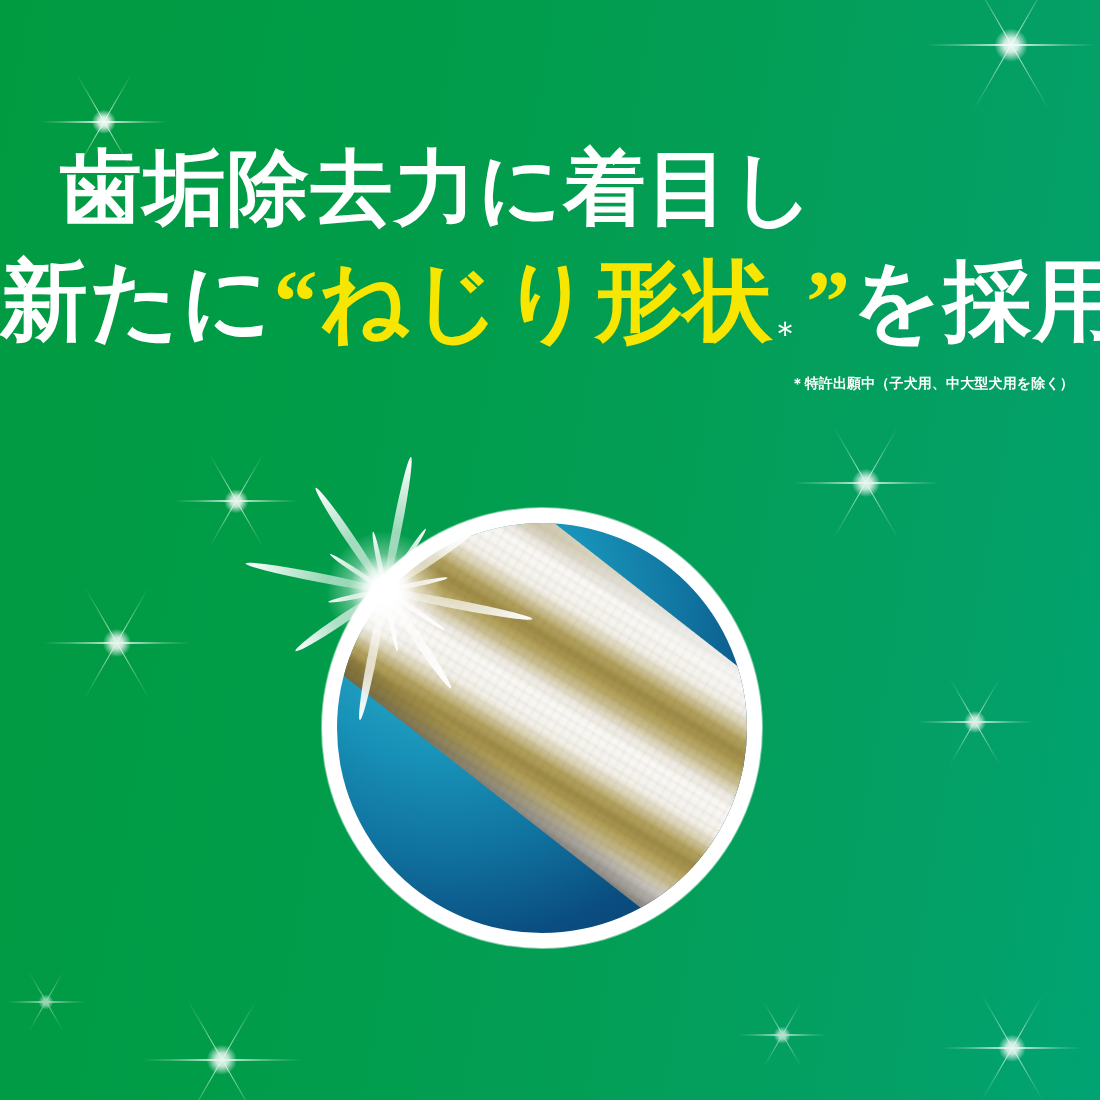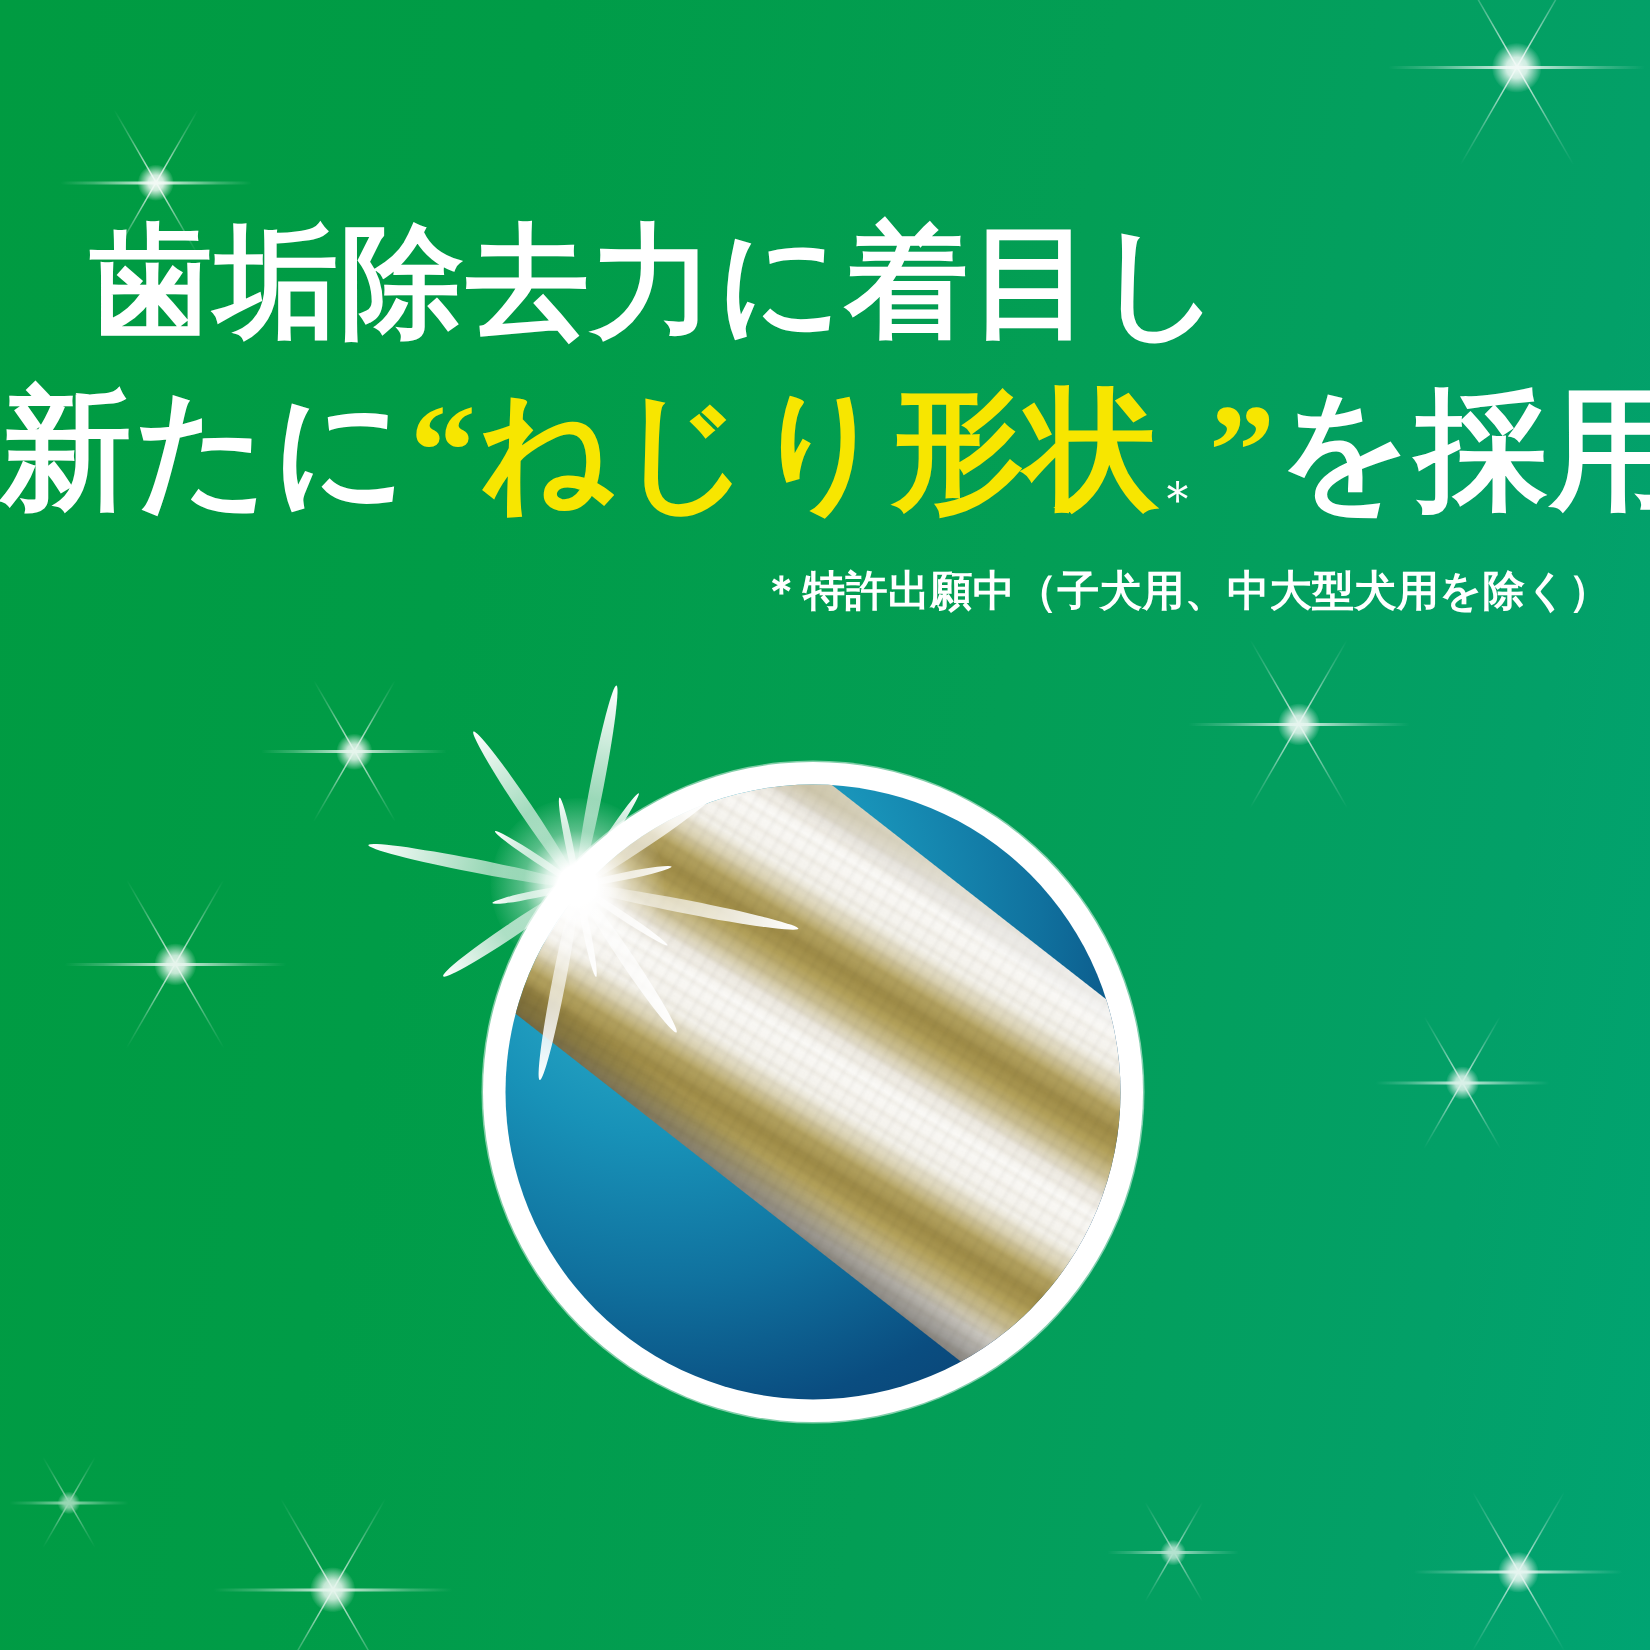--- a/index.html
+++ b/index.html
@@ -74,21 +74,21 @@
     font-family: "Liberation Sans", sans-serif;
     font-weight: normal;
   }
 
   
   #footnote {
     position: absolute;
     top: 375px;
     right: 26px;
     color: #ffffff;
-    font-size: 28px;
+    font-size: 14px;
     font-weight: bold;
     letter-spacing: 0.01em;
     white-space: nowrap;
     font-family: "Liberation Sans", "DejaVu Sans", sans-serif;
   }
 
   
   #inset-wrap {
     position: absolute;
     left: 322px;

